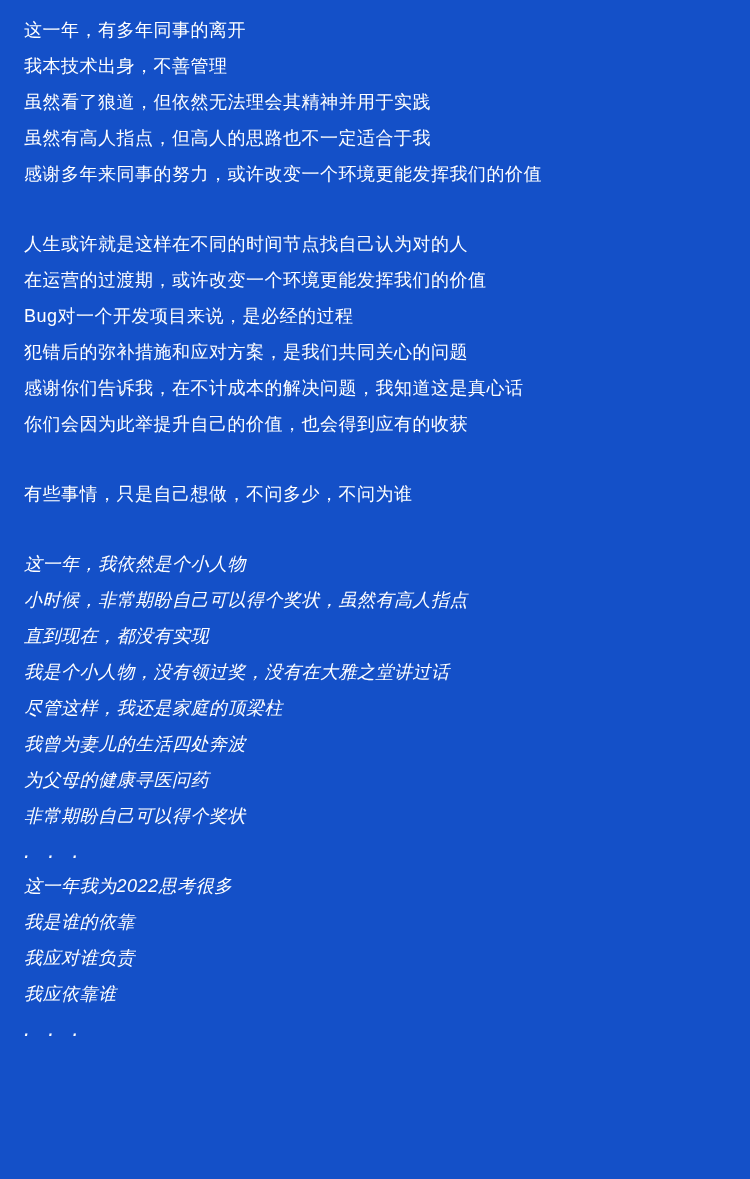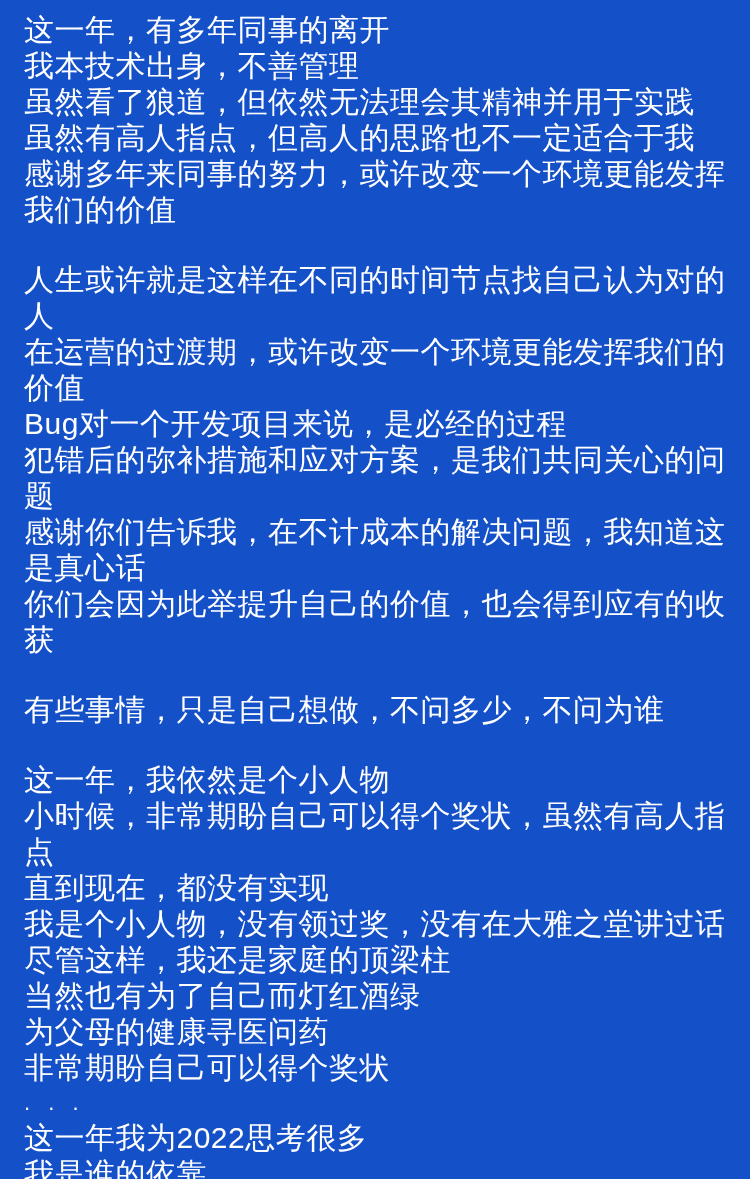--- a/index.html
+++ b/index.html
@@ -19,23 +19,24 @@
     box-sizing: border-box;
     padding: 12px 24px 0 24px;
     background: #1450c8;
     color: #ffffff;
   }
   .block {
     margin: 0 0 34px 0;
   }
   .block:last-child {
     margin-bottom: 12px;
+    font-style: italic;
   }
   .line {
-    font-size: 30px;
+    font-size: 18px;
     line-height: 36px;
     letter-spacing: 0.5px;
     color: #ffffff;
     white-space: pre-wrap;
     word-break: break-word;
   }
   .line.dots {
     letter-spacing: 6px;
     font-size: 22px;
     line-height: 34px;
@@ -66,21 +67,21 @@
   <div class="block">
     <div class="line">有些事情，只是自己想做，不问多少，不问为谁</div>
   </div>
 
   <div class="block">
     <div class="line">这一年，我依然是个小人物</div>
     <div class="line">小时候，非常期盼自己可以得个奖状，虽然有高人指点</div>
     <div class="line">直到现在，都没有实现</div>
     <div class="line">我是个小人物，没有领过奖，没有在大雅之堂讲过话</div>
     <div class="line">尽管这样，我还是家庭的顶梁柱</div>
-    <div class="line">当然也有为了自己而灯红酒绿</div>
+    <div class="line">我曾为妻儿的生活四处奔波</div>
     <div class="line">为父母的健康寻医问药</div>
     <div class="line">非常期盼自己可以得个奖状</div>
     <div class="line dots">. . .</div>
     <div class="line">这一年我为2022思考很多</div>
     <div class="line">我是谁的依靠</div>
     <div class="line">我应对谁负责</div>
     <div class="line">我应依靠谁</div>
     <div class="line dots">. . .</div>
   </div>
 

